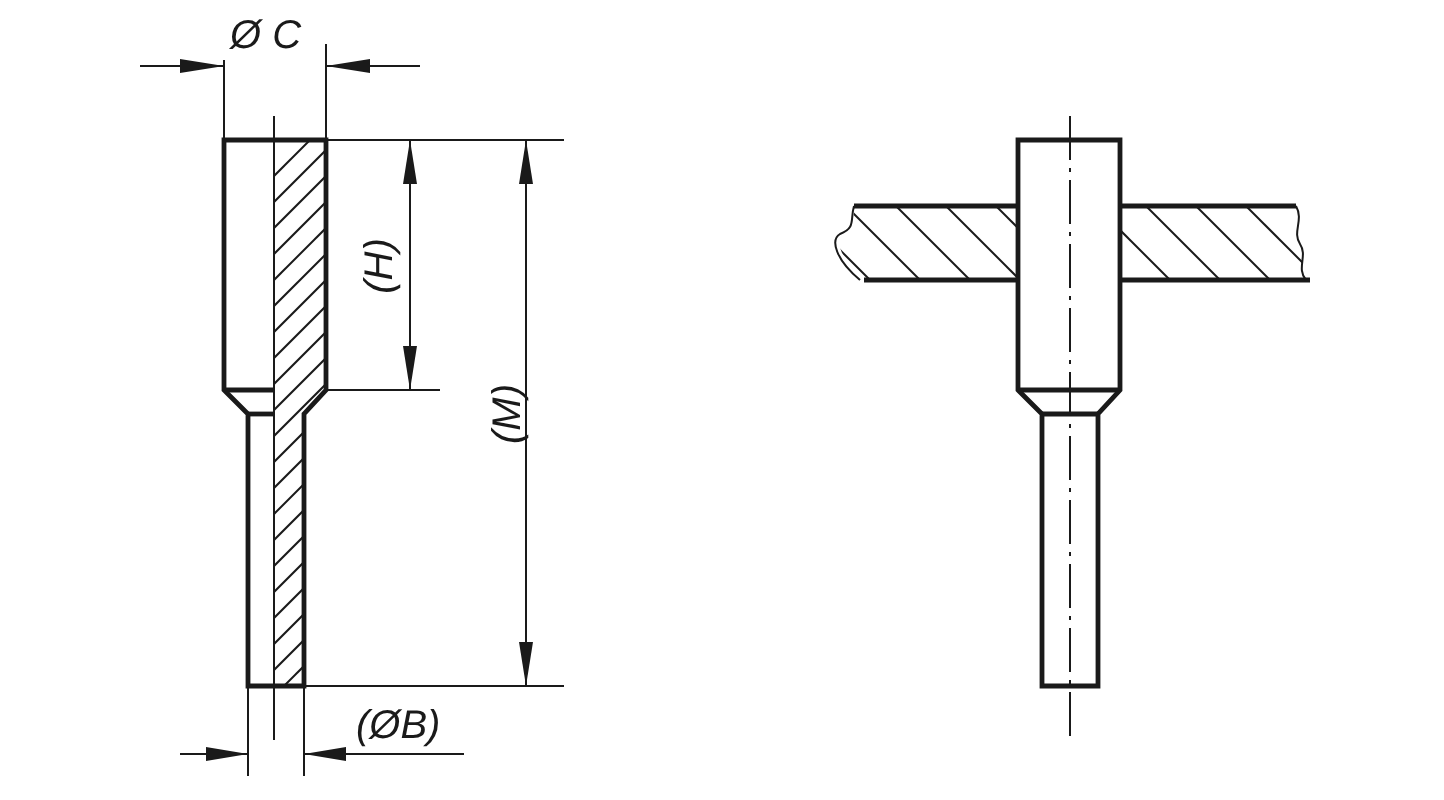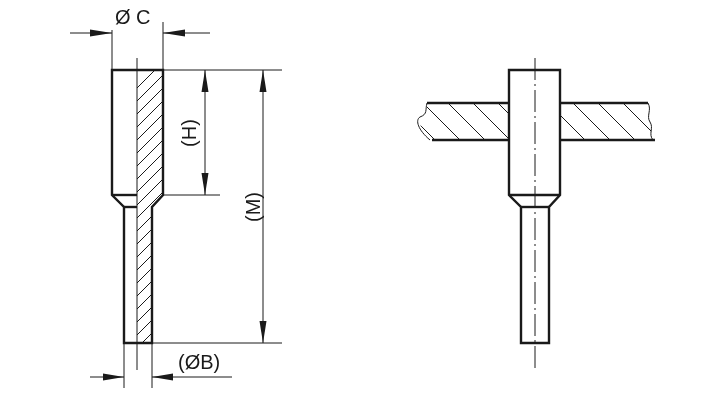--- a/index.html
+++ b/index.html
@@ -1,17 +1,17 @@
 <!DOCTYPE html>
 <html><head>
   <meta charset="utf-8">
   <style>
     html, body { margin: 0; padding: 0; background: #ffffff; }
     body { width: 722px; height: 400px; overflow: hidden; }
-    #canvas { position: relative; width: 714px; height: 400px; }
+    #canvas { position: relative; width: 714px; height: 400px; font-style: italic; }
     svg { display: block; }
     .thick { stroke: #1a1a1a; stroke-width: 2.4; fill: none; stroke-linejoin: miter; }
     .thin { stroke: #1a1a1a; stroke-width: 1; fill: none; }
     .hatch { stroke: #1a1a1a; stroke-width: 1; fill: none; }
     .center { stroke: #1a1a1a; stroke-width: 1; fill: none; stroke-dasharray: 22 4 2 4; }
     .arrow { fill: #1a1a1a; stroke: none; }
     .label { font-family: "Liberation Sans", sans-serif; font-size: 20px; fill: #1a1a1a; }
   </style>
 </head>
 <body>

